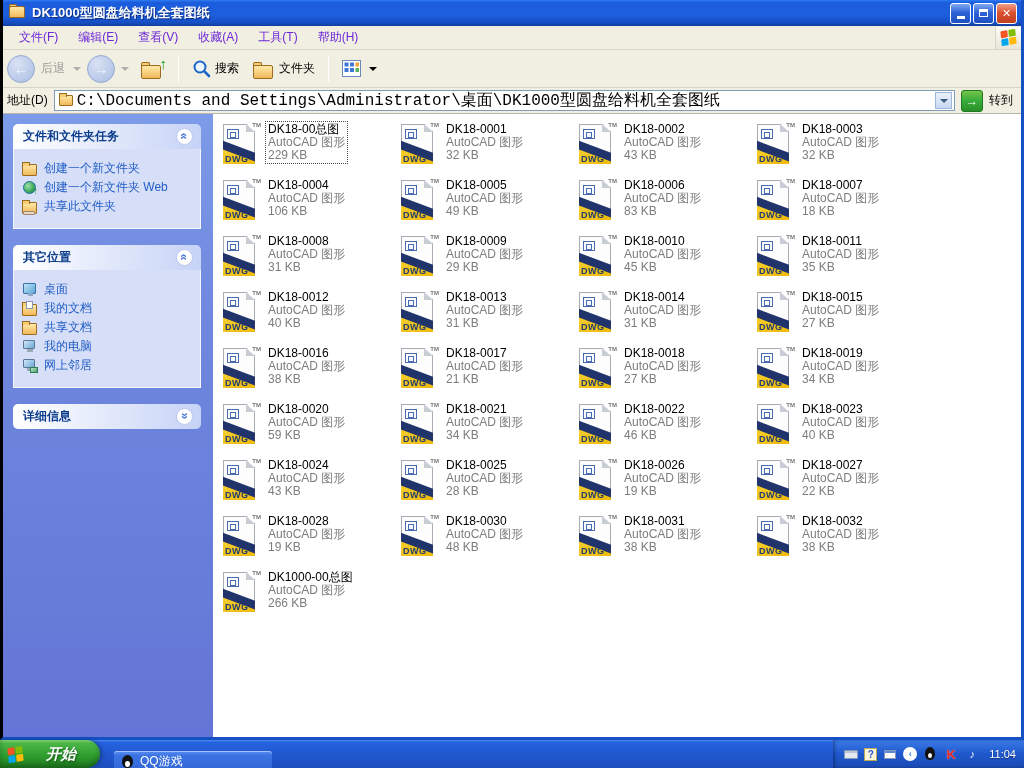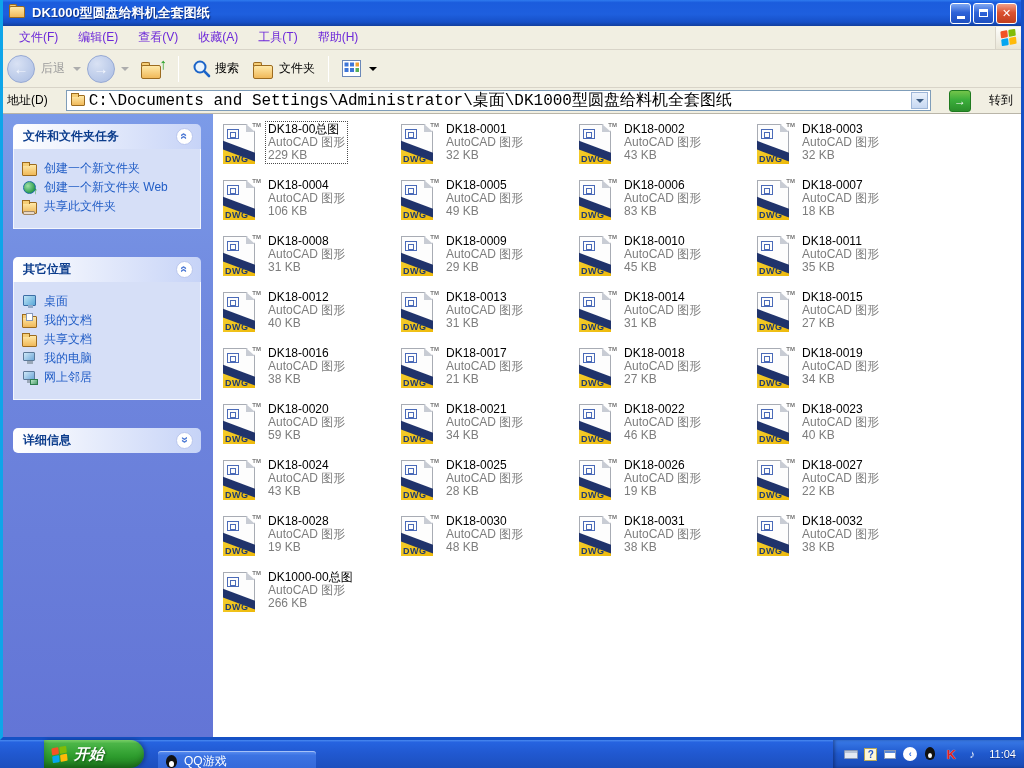--- a/index.html
+++ b/index.html
@@ -2,21 +2,21 @@
 <html><head>
 <meta charset="utf-8">
 <style>
   * { margin:0; padding:0; box-sizing:border-box; }
   html,body { width:1024px; height:768px; overflow:hidden;
     font-family:"Liberation Sans","DejaVu Sans",sans-serif; font-size:12px; }
   body { background:#3A6EA5; position:relative; }
 
   
   .xp-window { position:absolute; inset:0 0 28px 0; display:flex; flex-direction:column;
-    border-left:3px solid #0ea5e9; border-right:3px solid #1551C5; border-bottom:3px solid #1551C5; }
+    border-left:3px solid #000000; border-right:3px solid #1551C5; border-bottom:3px solid #1551C5; }
 
   .titlebar { height:26px; flex:0 0 26px; display:flex; align-items:center; padding:0 4px;
     background:linear-gradient(180deg,#2E7BEF 0%,#1B5CDD 10%,#1E5FDE 55%,#1650C8 85%,#123F9E 100%); }
   .titlebar .t-icon { width:18px; height:14px; position:relative; margin:0 5px 0 2px; }
   .titlebar .t-icon .back { position:absolute; left:0; top:0; width:16px; height:12px;
     background:linear-gradient(180deg,#FFE9A8,#F0B95A); border:1px solid #9C6B1F; border-radius:2px 2px 1px 1px; }
   .titlebar .t-icon .tab { position:absolute; left:0; top:-2px; width:8px; height:4px;
     background:#F6CE76; border:1px solid #9C6B1F; border-bottom:none; border-radius:2px 2px 0 0; }
   .titlebar .t-title { color:#fff; font-weight:bold; font-size:13px; text-shadow:1px 1px 1px #0A2A7A; flex:1;
     white-space:nowrap; overflow:hidden; }
@@ -50,41 +50,41 @@
   .tool-sep { width:1px; height:26px; background:#C9C5B6; border-right:1px solid #fff; margin:0 5px; }
   .tool-btn { display:flex; align-items:center; gap:4px; padding:3px 6px; border-radius:3px; color:#000; }
   .up-folder { position:relative; width:24px; height:20px; }
   .up-folder .body { position:absolute; left:0; bottom:0; width:20px; height:14px;
     background:linear-gradient(180deg,#FFE9A8,#F0B95A); border:1px solid #9C6B1F; border-radius:2px; }
   .up-folder .tab { position:absolute; left:0; bottom:13px; width:9px; height:4px; background:#F6CE76;
     border:1px solid #9C6B1F; border-bottom:none; border-radius:2px 2px 0 0; }
   .up-folder .arr { position:absolute; right:-2px; top:-4px; color:#1F9E1F; font-weight:bold; font-size:15px; }
 
   .addressbar { height:26px; flex:0 0 26px; background:#F1EFE2; display:flex; align-items:center;
-    padding:2px 4px; gap:18px; border-bottom:1px solid #B9B5A8; }
+    padding:2px 4px; gap:6px; border-bottom:1px solid #B9B5A8; }
   .addr-label { color:#000; }
   .addr-combo { flex:1; height:21px; background:#fff; border:1px solid #7F9DB9; display:flex; align-items:center; padding:0 2px; }
   .addr-combo .mini-folder { width:14px; height:11px; background:linear-gradient(180deg,#FFE9A8,#F0B95A);
     border:1px solid #9C6B1F; border-radius:1px; margin:0 4px 0 2px; position:relative; }
   .addr-combo .mini-folder:before { content:""; position:absolute; left:-1px; top:-3px; width:6px; height:3px;
     background:#F6CE76; border:1px solid #9C6B1F; border-bottom:none; }
   .addr-path { flex:1; font-family:"Liberation Mono","DejaVu Sans Mono",monospace; font-size:16px; white-space:nowrap; overflow:hidden; }
   .addr-drop { width:17px; height:17px; background:linear-gradient(180deg,#EAF1FB,#C7D8F2); border:1px solid #9EB6D8;
     display:flex; align-items:center; justify-content:center; }
   .addr-drop .dd-arrow { border-top-color:#3B5B82; margin:0; }
   .go-btn { width:22px; height:22px; border-radius:3px; background:linear-gradient(180deg,#74C44A,#3BAE3B 45%,#2B8F2B);
     border:1px solid #1F7A1F; color:#fff; font-weight:bold; display:flex; align-items:center; justify-content:center; }
   .go-label { color:#000; margin-right:4px; }
 
   .main { flex:1; display:flex; min-height:0; }
 
   
   .sidebar { width:210px; flex:0 0 210px; background:linear-gradient(180deg,#7C9BE8 0%,#6F87DE 35%,#6375D6 100%);
     padding:10px 12px 0 10px; overflow:hidden; }
-  .pane { margin-bottom:28px; }
+  .pane { margin-bottom:16px; }
   .pane-header { height:25px; display:flex; align-items:center; justify-content:space-between; padding:0 8px 0 10px;
     background:linear-gradient(90deg,#FFFFFF,#C6D3F7); border-radius:5px 5px 0 0; }
   .pane.collapsed .pane-header { border-radius:5px; }
   .pane-title { color:#0B3C8C; font-weight:bold; }
   .chev { width:17px; height:17px; border-radius:50%; background:#fff; border:1px solid #B9C6EE;
     color:#4F7BD5; font-weight:bold; display:flex; align-items:center; justify-content:center; font-size:12px; }
   .chev span { display:inline-block; transform:rotate(90deg); margin-top:-1px; }
   .chev.down span { transform:rotate(-90deg); }
   .pane-body { background:#D6DFF7; border:1px solid rgba(255,255,255,.7); border-top:none; padding:8px 6px 10px 8px; }
   .pane-item { display:flex; align-items:flex-start; gap:6px; margin:4px 0; color:#215DC6; cursor:pointer; }
@@ -127,24 +127,24 @@
   .dwg-icon .cad-sym:after { content:""; position:absolute; left:2px; top:2px; width:4px; height:4px; border:1px solid #4A6AB8; }
   .dwg-icon .navy { position:absolute; left:2px; top:2px; width:32px; height:40px; background:#20336B;
     clip-path:polygon(0 42%,100% 72%,100% 100%,0 100%); }
   .dwg-icon .gold { position:absolute; left:2px; top:2px; width:32px; height:40px; background:linear-gradient(135deg,#F8D63C,#EDB90A);
     clip-path:polygon(0 64%,100% 94%,100% 100%,0 100%); }
   .dwg-icon .dwg-label { position:absolute; left:4px; bottom:2px; font-size:9px; font-weight:bold; color:#1F3B70; letter-spacing:.5px; }
 
   
   .taskbar { position:absolute; left:0; right:0; bottom:0; height:28px; display:flex; align-items:stretch;
     background:linear-gradient(180deg,#4A8AF0 0%,#2663E0 8%,#2159D1 45%,#1D4FBE 100%); }
-  .start-btn { width:100px; flex:0 0 100px; border-radius:0 14px 14px 0; display:flex; align-items:center; gap:7px; padding-left:8px;
+  .start-btn { width:100px; flex:0 0 100px; border-radius:0 14px 14px 0; display:flex; align-items:center; gap:23px; padding-left:8px;
     background:linear-gradient(180deg,#7FD76B 0%,#4CB648 12%,#2F9E2F 55%,#1E7E1E 100%);
     box-shadow:inset 0 -3px 6px rgba(0,0,0,.25), 2px 0 4px rgba(0,0,0,.3); color:#fff; font-weight:bold; font-style:italic;
-    font-size:15px; text-shadow:1px 1px 2px #145514;margin-left:44px; }
+    font-size:15px; text-shadow:1px 1px 2px #145514; }
   .tasks { flex:1; display:flex; align-items:center; gap:3px; padding:15px 4px 0 14px; min-width:0; }
   .task-btn { width:158px; height:22px; border-radius:3px; display:flex; align-items:center; gap:5px; padding:0 6px;
     background:linear-gradient(180deg,#5E91F2,#3B73E3 20%,#3265D6); box-shadow:inset 0 1px 0 rgba(255,255,255,.45);
     color:#fff; white-space:nowrap; overflow:hidden; }
   .task-btn.active { background:#1C4FB4; box-shadow:inset 1px 1px 3px rgba(0,0,20,.55); }
   .task-btn .t-label { overflow:hidden; text-overflow:ellipsis; }
   .ti { width:15px; height:13px; flex:0 0 15px; position:relative; }
   .ti-qq:before { content:""; position:absolute; left:2px; top:0; width:11px; height:13px; background:#111; border-radius:50% 50% 45% 45%; }
   .ti-qq:after { content:""; position:absolute; left:5px; top:6px; width:5px; height:6px; background:#fff; border-radius:50%; }
   .ti-sogou:before { content:"S"; position:absolute; left:1px; top:0; width:13px; height:13px; border-radius:50%; background:#fff;

